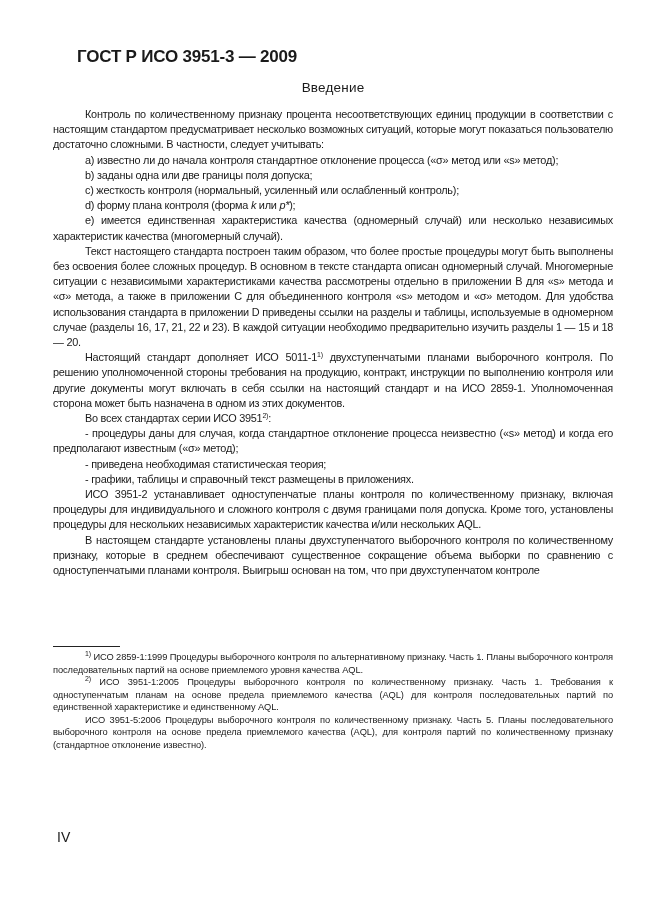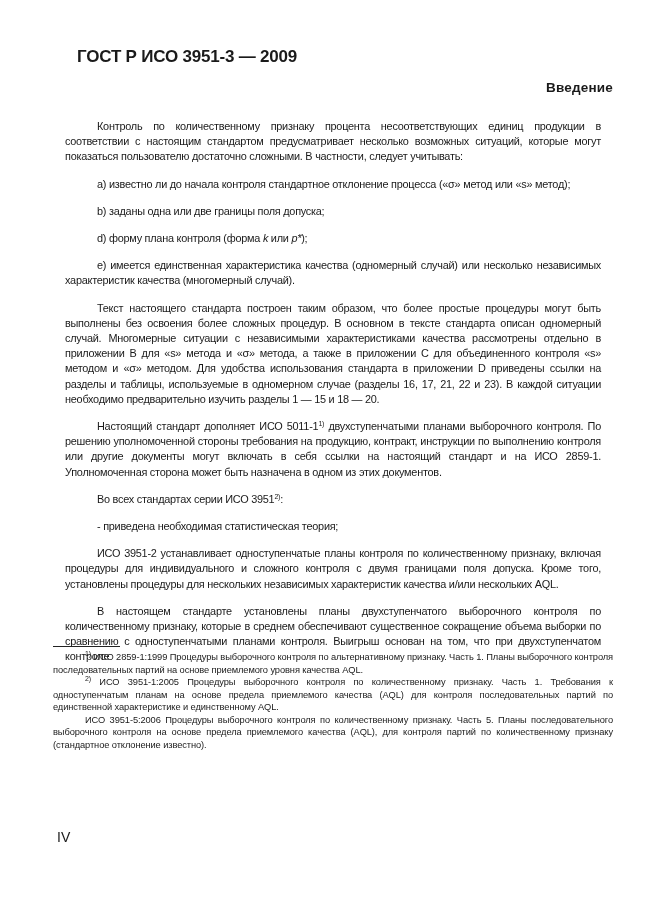--- a/index.html
+++ b/index.html
@@ -1,44 +1,47 @@
 <!DOCTYPE html>
 <html><head>
 <meta charset="utf-8">
 <style>
   html, body { margin: 0; padding: 0; background: #ffffff; }
   body { width: 646px; height: 913px; position: relative; overflow: hidden;
          font-family: "Liberation Sans", "DejaVu Sans", sans-serif; color: #1a1a1a; }
   .header { position: absolute; left: 53px; top: 47px; font-weight: bold; font-size: 17px; letter-spacing: -0.2px; margin-left: 24px; }
-  .title { position: absolute; left: 53px; width: 560px; top: 80px; text-align: right; font-weight: bold; font-size: 13.5px; letter-spacing: 0.2px; }
+  .title { position: absolute; left: 53px; width: 560px; top: 80px; text-align: center; font-weight: normal; font-size: 13.5px; letter-spacing: 0.2px; }
   .body { position: absolute; left: 53px; top: 107px; width: 560px; font-size: 10.9px; line-height: 15.2px; letter-spacing: -0.25px; }
-  .body p { margin: 12px; text-align: justify; text-indent: 32px; }
+  .body p { margin: 0; text-align: justify; text-indent: 32px; }
   sup { font-size: 7px; line-height: 0; vertical-align: 4px; }
   .rule { position: absolute; left: 53px; top: 646px; width: 67px; height: 0; border-top: 1px solid #222; }
   .notes { position: absolute; left: 53px; top: 651px; width: 560px; font-size: 9.3px; line-height: 12.5px; letter-spacing: -0.1px; }
   .notes p { margin: 0; text-align: justify; text-indent: 32px; }
   .pageno { position: absolute; left: 57px; top: 829px; font-size: 14px; }
   i { font-style: italic; }
 </style>
 </head>
 <body>
 
 <div class="header">ГОСТ Р ИСО 3951-3 — 2009</div>
 <div class="title">Введение</div>
 
 <div class="body">
   <p>Контроль по количественному признаку процента несоответствующих единиц продукции в соответствии с настоящим стандартом предусматривает несколько возможных ситуаций, которые могут показаться пользователю достаточно сложными. В частности, следует учитывать:</p>
   <p>a) известно ли до начала контроля стандартное отклонение процесса («σ» метод или «s» метод);</p>
   <p>b) заданы одна или две границы поля допуска;</p>
+  <p>c) жесткость контроля (нормальный, усиленный или ослабленный контроль);</p>
   <p><span>d) форму плана контроля (форма </span><i>k</i><span> или </span><i>p*</i><span>);</span></p>
   <p>e) имеется единственная характеристика качества (одномерный случай) или несколько независимых характеристик качества (многомерный случай).</p>
   <p>Текст настоящего стандарта построен таким образом, что более простые процедуры могут быть выполнены без освоения более сложных процедур. В основном в тексте стандарта описан одномерный случай. Многомерные ситуации с независимыми характеристиками качества рассмотрены отдельно в приложении B для «s» метода и «σ» метода, а также в приложении C для объединенного контроля «s» методом и «σ» методом. Для удобства использования стандарта в приложении D приведены ссылки на разделы и таблицы, используемые в одномерном случае (разделы 16, 17, 21, 22 и 23). В каждой ситуации необходимо предварительно изучить разделы 1 — 15 и 18 — 20.</p>
   <p><span>Настоящий стандарт дополняет ИСО 5011-1</span><sup>1)</sup><span> двухступенчатыми планами выборочного контроля. По решению уполномоченной стороны требования на продукцию, контракт, инструкции по выполнению контроля или другие документы могут включать в себя ссылки на настоящий стандарт и на ИСО 2859-1. Уполномоченная сторона может быть назначена в одном из этих документов.</span></p>
   <p><span>Во всех стандартах серии ИСО 3951</span><sup>2)</sup><span>:</span></p>
+  <p>- процедуры даны для случая, когда стандартное отклонение процесса неизвестно («s» метод) и когда его предполагают известным («σ» метод);</p>
   <p>- приведена необходимая статистическая теория;</p>
+  <p>- графики, таблицы и справочный текст размещены в приложениях.</p>
   <p>ИСО 3951-2 устанавливает одноступенчатые планы контроля по количественному признаку, включая процедуры для индивидуального и сложного контроля с двумя границами поля допуска. Кроме того, установлены процедуры для нескольких независимых характеристик качества и/или нескольких AQL.</p>
   <p>В настоящем стандарте установлены планы двухступенчатого выборочного контроля по количественному признаку, которые в среднем обеспечивают существенное сокращение объема выборки по сравнению с одноступенчатыми планами контроля. Выигрыш основан на том, что при двухступенчатом контроле</p>
 </div>
 
 <div class="rule"></div>
 
 <div class="notes">
   <p><sup>1)</sup><span> ИСО 2859-1:1999 Процедуры выборочного контроля по альтернативному признаку. Часть 1. Планы выборочного контроля последовательных партий на основе приемлемого уровня качества AQL.</span></p>
   <p><sup>2)</sup><span> ИСО 3951-1:2005 Процедуры выборочного контроля по количественному признаку. Часть 1. Требования к одноступенчатым планам на основе предела приемлемого качества (AQL) для контроля последовательных партий по единственной характеристике и единственному AQL.</span></p>
   <p>ИСО 3951-5:2006 Процедуры выборочного контроля по количественному признаку. Часть 5. Планы последовательного выборочного контроля на основе предела приемлемого качества (AQL), для контроля партий по количественному признаку (стандартное отклонение известно).</p>

